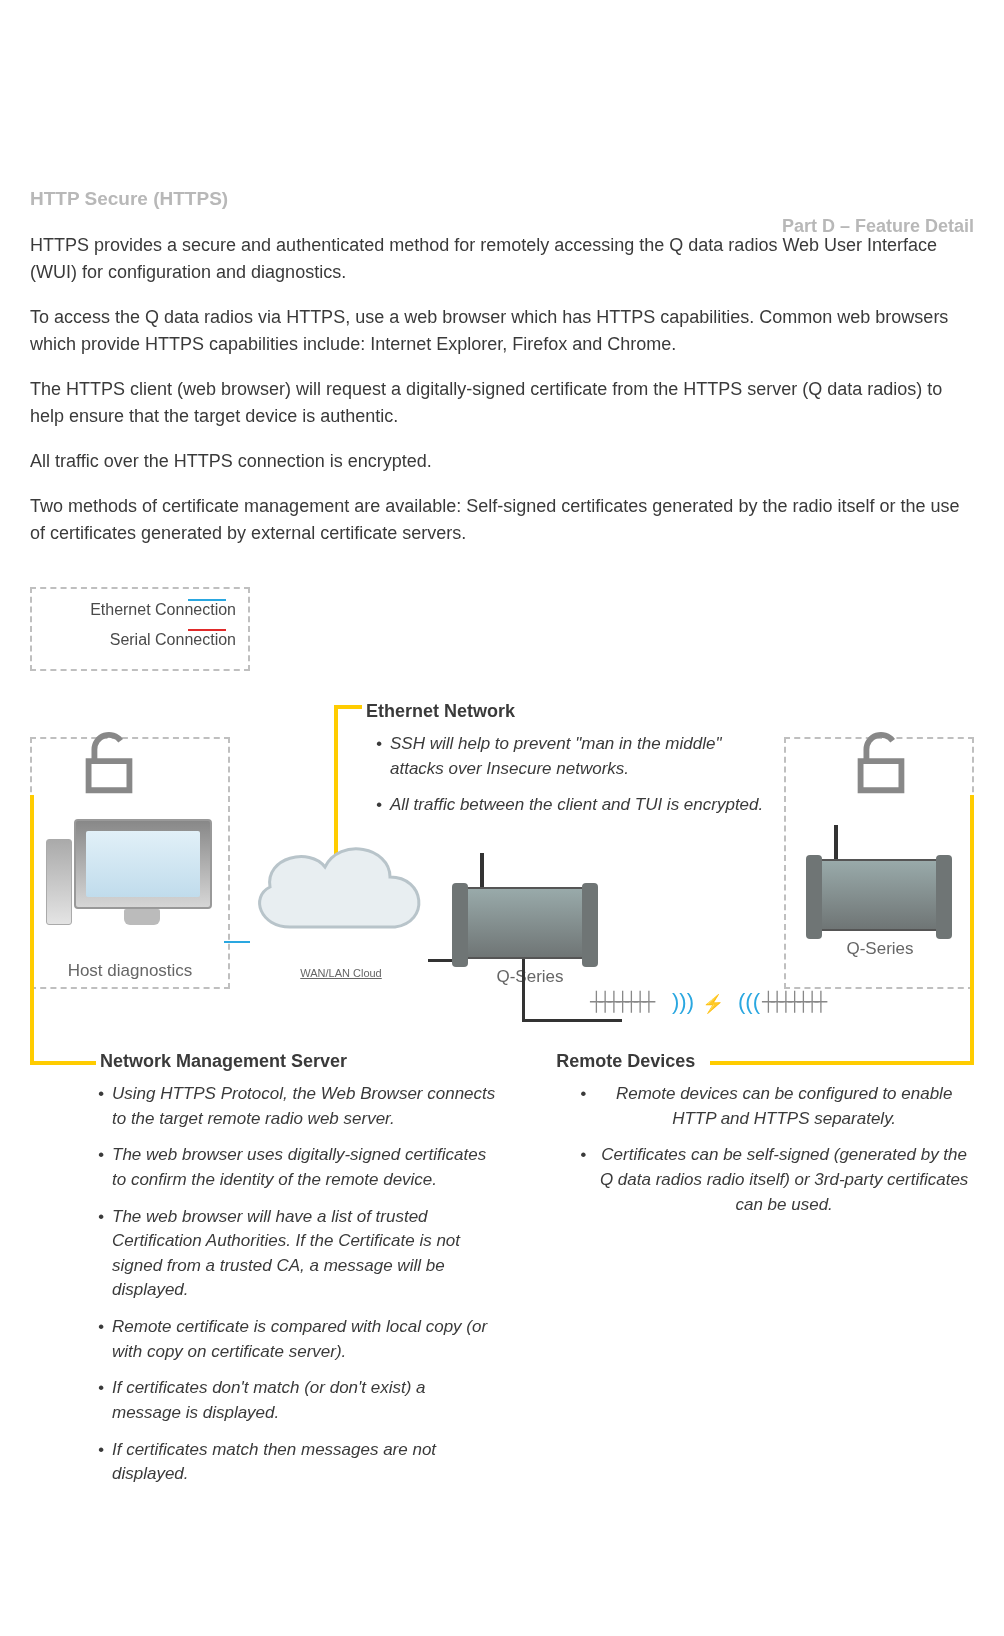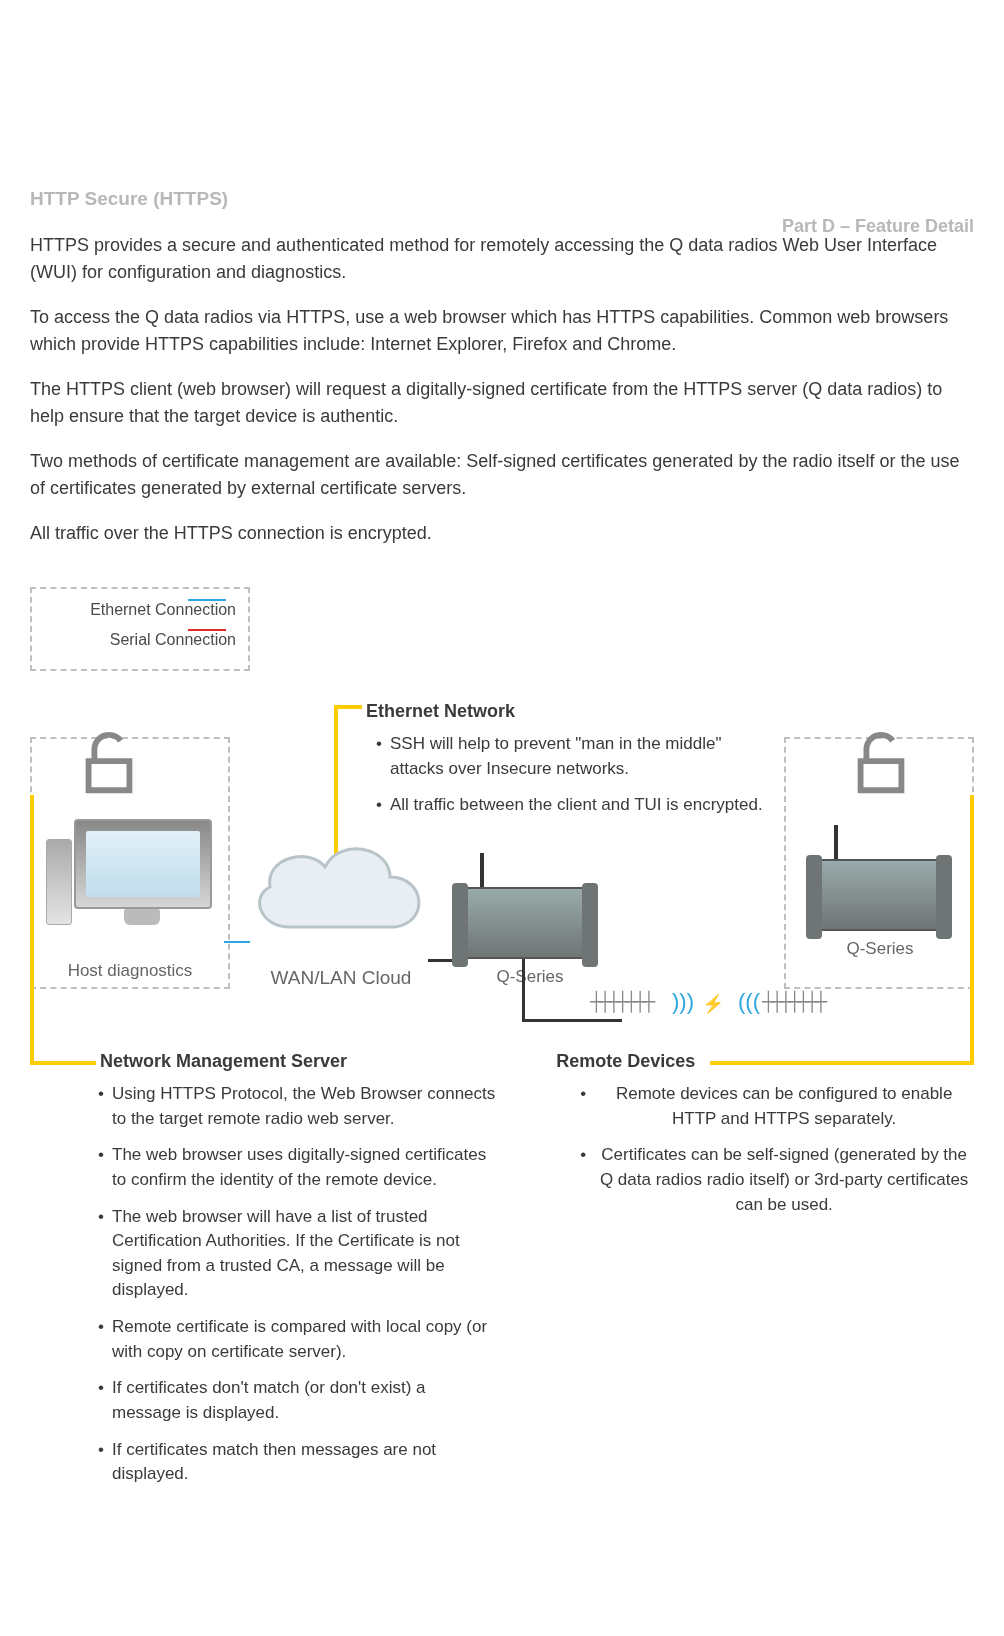--- a/index.html
+++ b/index.html
@@ -80,22 +80,23 @@
     text-align: center;
     font-size: 17px;
     color: #666;
   }
   .wan-label {
     position: absolute;
     top: 200px;
     left: 226px;
     width: 170px;
     text-align: center;
-    font-size: 19px;
+    font-size: 11px;
     color: #666;
+    text-decoration: underline;
   }
   .q-label {
     position: absolute;
     top: 200px;
     font-size: 17px;
     color: #666;
     text-align: center;
     width: 120px;
   }
   .q1 { left: 440px; }
@@ -268,20 +269,21 @@
   
   .callout-title {
     font-size: 18px;
     font-weight: 700;
     color: #3a3a3a;
     margin-bottom: 10px;
   }
   .callout ul {
     list-style: none;
     padding-left: 14px;
+    font-style: italic;
   }
   .callout li {
     font-size: 17px;
     line-height: 1.45;
     margin-bottom: 12px;
     position: relative;
     padding-left: 10px;
   }
   .callout li::before {
     content: "•";
@@ -373,22 +375,22 @@
 <body>
 
 <div class="page">
   <div class="header-right">Part D – Feature Detail</div>
 
   <h2 class="section-title">HTTP Secure (HTTPS)</h2>
 
   <p class="body-text">HTTPS provides a secure and authenticated method for remotely accessing the Q data radios Web User Interface (WUI) for configuration and diagnostics.</p>
   <p class="body-text">To access the Q data radios via HTTPS, use a web browser which has HTTPS capabilities. Common web browsers which provide HTTPS capabilities include: Internet Explorer, Firefox and Chrome.</p>
   <p class="body-text">The HTTPS client (web browser) will request a digitally-signed certificate from the HTTPS server (Q data radios) to help ensure that the target device is authentic.</p>
+  <p class="body-text">All traffic over the HTTPS connection is encrypted.</p>
   <p class="body-text">Two methods of certificate management are available: Self-signed certificates generated by the radio itself or the use of certificates generated by external certificate servers.</p>
-  <p class="body-text">All traffic over the HTTPS connection is encrypted.</p>
 
   <div class="diagram-area">
 
     <div class="legend">
       <div class="legend-row">
         <div class="legend-line eth"></div>
         <span>Ethernet Connection</span>
       </div>
       <div class="legend-row">
         <div class="legend-line ser"></div>

